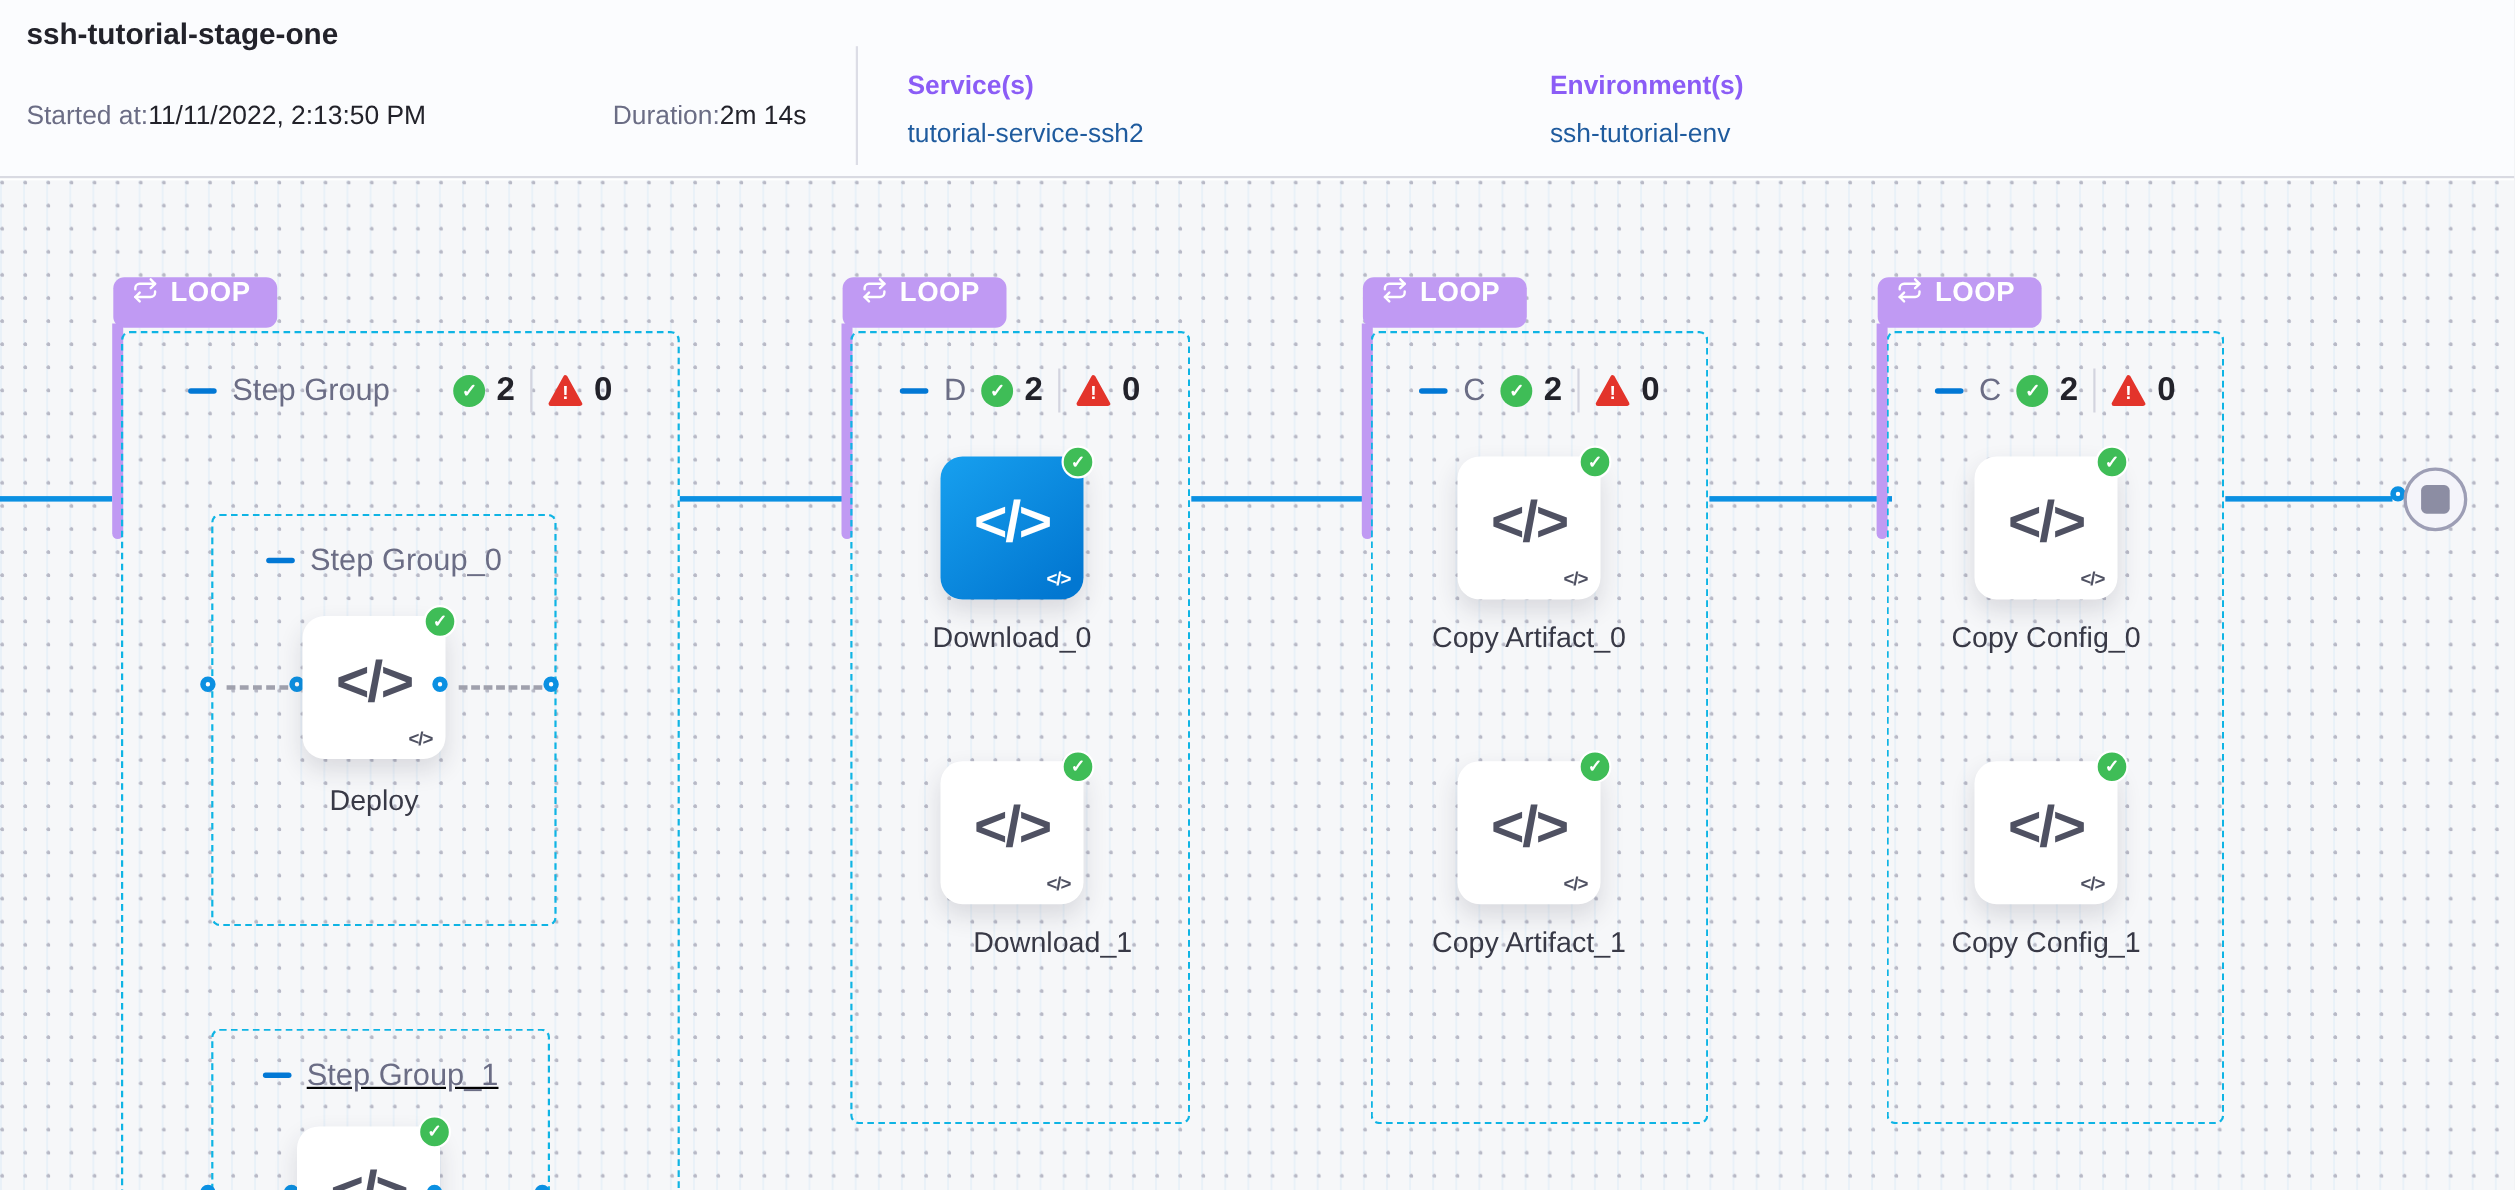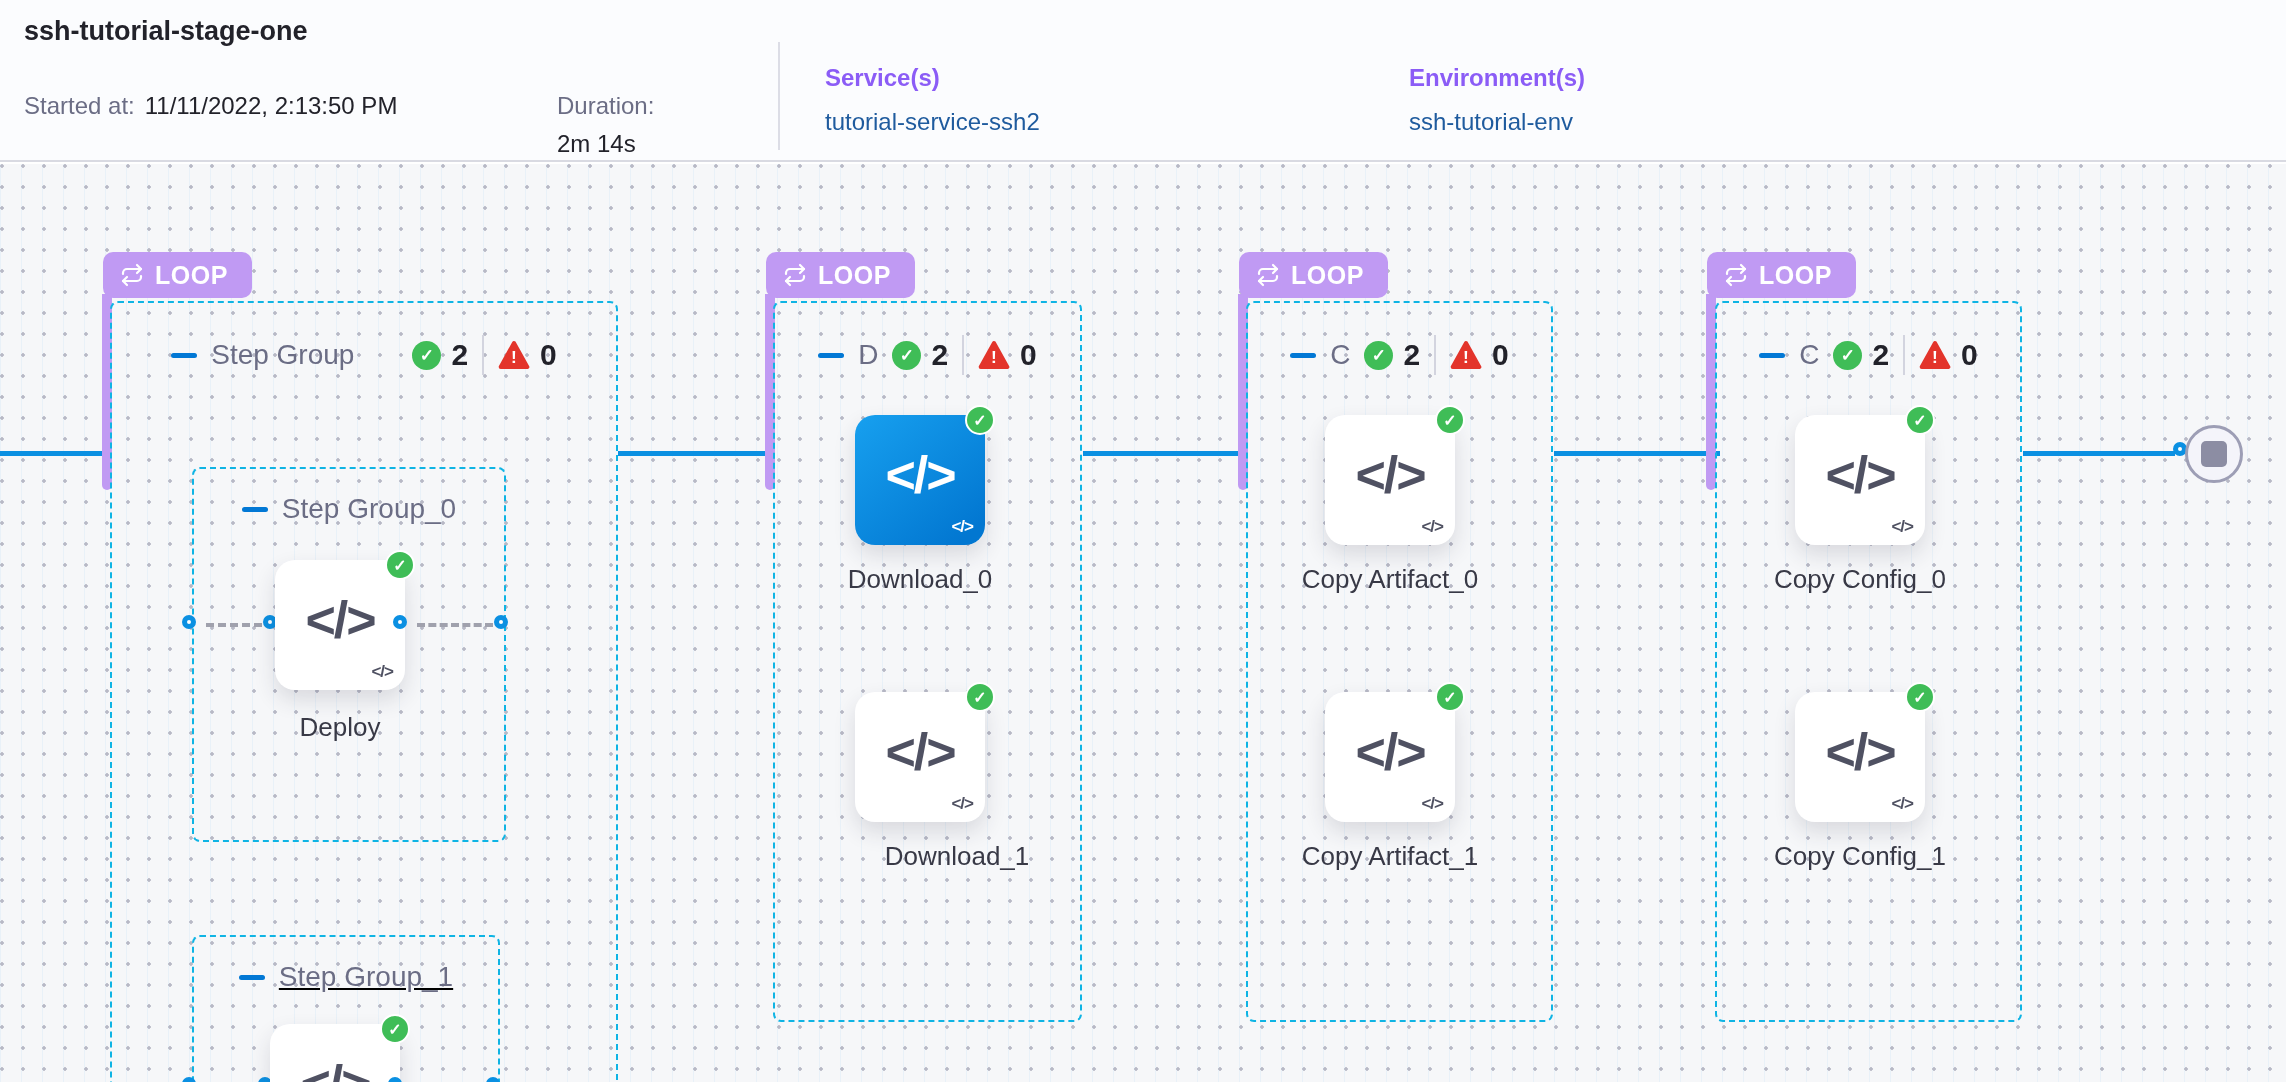--- a/index.html
+++ b/index.html
@@ -2,39 +2,39 @@
 <html style="--c-purple: #c09af3; --c-cyan: #0fb4e4; --c-blue: #0b90e2; --c-green: #3fbd57; --c-red: #e3342b; --c-link: #1f5b9e;"><head>
 <meta charset="utf-8">
 <style>
   html,body{margin:0;padding:0;background:#e8e8ec;}
   *{box-sizing:border-box;font-family:"Liberation Sans",sans-serif;}
   .app{position:relative;width:2286px;height:1082px;background:#fff;overflow:hidden;}
 
   
   .exec-header{position:absolute;left:0;top:0;width:2286px;height:162px;background:#fbfcfe;border-bottom:2px solid #d9dae2;}
   .stage-title{position:absolute;left:24px;top:16px;font-size:27px;font-weight:700;color:#22222a;}
-  .meta-row{position:absolute;top:92px;font-size:24px;display:flex;gap:10px;align-items:baseline;}
+  .meta-row{position:absolute;top:92px;font-size:24px;display:flex;gap:0;align-items:baseline;}
   .meta-label{color:#6b6d85;}
   .meta-value{color:#22222a;font-weight:400;}
   .col-label{position:absolute;top:64px;font-size:24px;font-weight:600;color:#8b5cf6;}
   .col-link{position:absolute;top:108px;font-size:24px;color:var(--c-link);cursor:pointer;}
   .v-divider{position:absolute;left:778px;top:42px;width:2px;height:108px;background:#dcdde6;}
 
   
   .canvas{position:absolute;left:0;top:164px;width:2286px;height:918px;overflow:hidden;
     background-color:#f6f7f9;
     background-image:
       radial-gradient(circle at 2px 2px,#b8b9c6 1.5px,transparent 2px),
       linear-gradient(90deg,#e9f1f8 1.5px,transparent 1.5px);
     background-size:21px 21px,21px 21px;}
 
   .hline{position:absolute;top:287px;height:5px;background:var(--c-blue);}
 
   
-  .loop-badge{position:absolute;top:88px;height:46px;display:flex;align-items:center;gap:10px;
+  .loop-badge{position:absolute;top:88px;height:46px;display:flex;align-items:flex-start;gap:10px;
     padding:0 24px 0 16px;background:var(--c-purple);border-radius:10px;color:#fff;
     font-size:25px;font-weight:700;letter-spacing:.5px;cursor:pointer;}
   .loop-strip{position:absolute;top:130px;width:10px;height:196px;background:var(--c-purple);border-radius:0 0 6px 6px;}
 
   
   .group-box{position:absolute;border:2px dashed var(--c-cyan);border-radius:8px;}
   .group-header{position:absolute;top:30px;left:0;right:0;height:44px;display:flex;align-items:center;justify-content:center;gap:14px;}
   .minus-icon{width:26px;height:5px;border-radius:3px;background:#0278d5;cursor:pointer;flex:0 0 auto;}
   .group-title{font-size:28px;color:#6b6d85;white-space:nowrap;cursor:pointer;}
   .count{display:flex;align-items:center;gap:10px;font-size:30px;font-weight:600;color:#22222a;}
@@ -72,21 +72,21 @@
 
 <div class="app">
 
   <div class="exec-header">
     <div class="stage-title">ssh-tutorial-stage-one</div>
 
     <div class="meta-row" style="left:24px;">
       <span class="meta-label">Started at:</span>
       <span class="meta-value">11/11/2022, 2:13:50 PM</span>
     </div>
-    <div class="meta-row" style="left:557px;flex-direction:column;">
+    <div class="meta-row" style="left:557px;">
       <span class="meta-label">Duration:</span>
       <span class="meta-value">2m 14s</span>
     </div>
 
     <div class="v-divider"></div>
 
     <div class="col-label" style="left:825px;">Service(s)</div>
     <a class="col-link" style="left:825px;">tutorial-service-ssh2</a>
 
     <div class="col-label" style="left:1409px;">Environment(s)</div>

